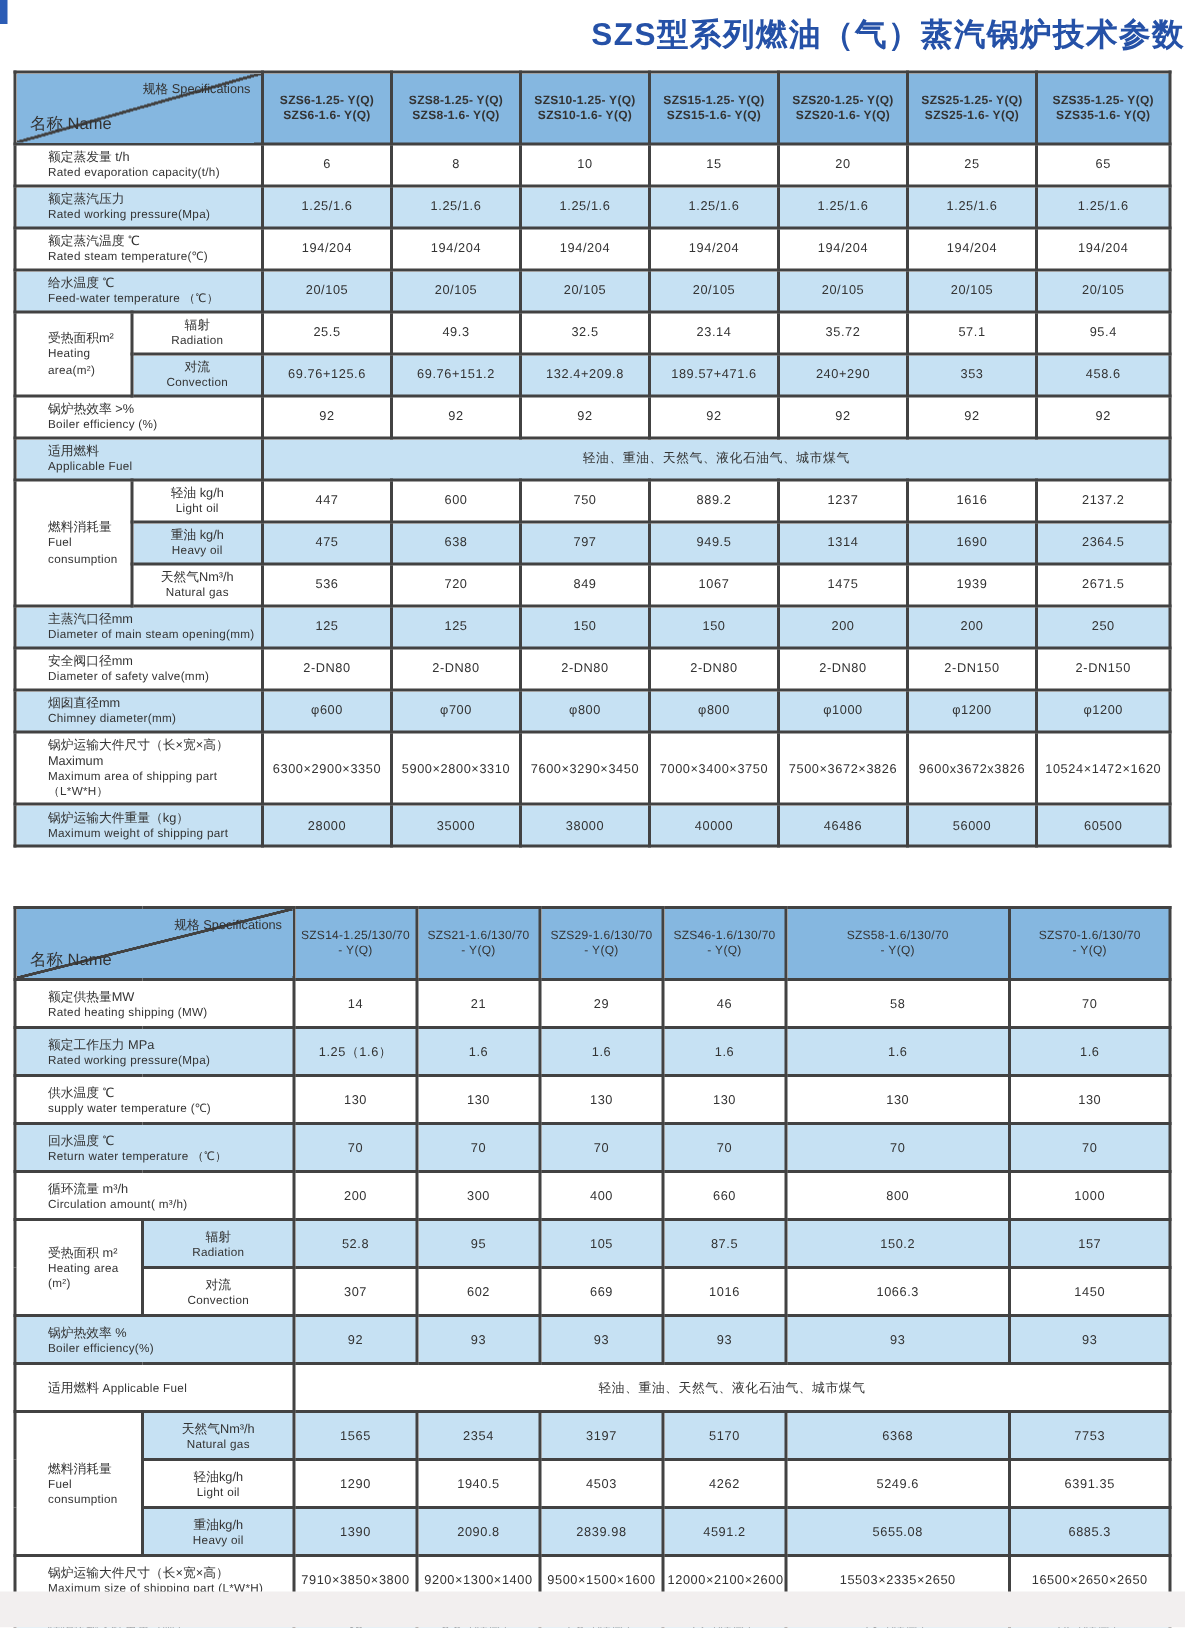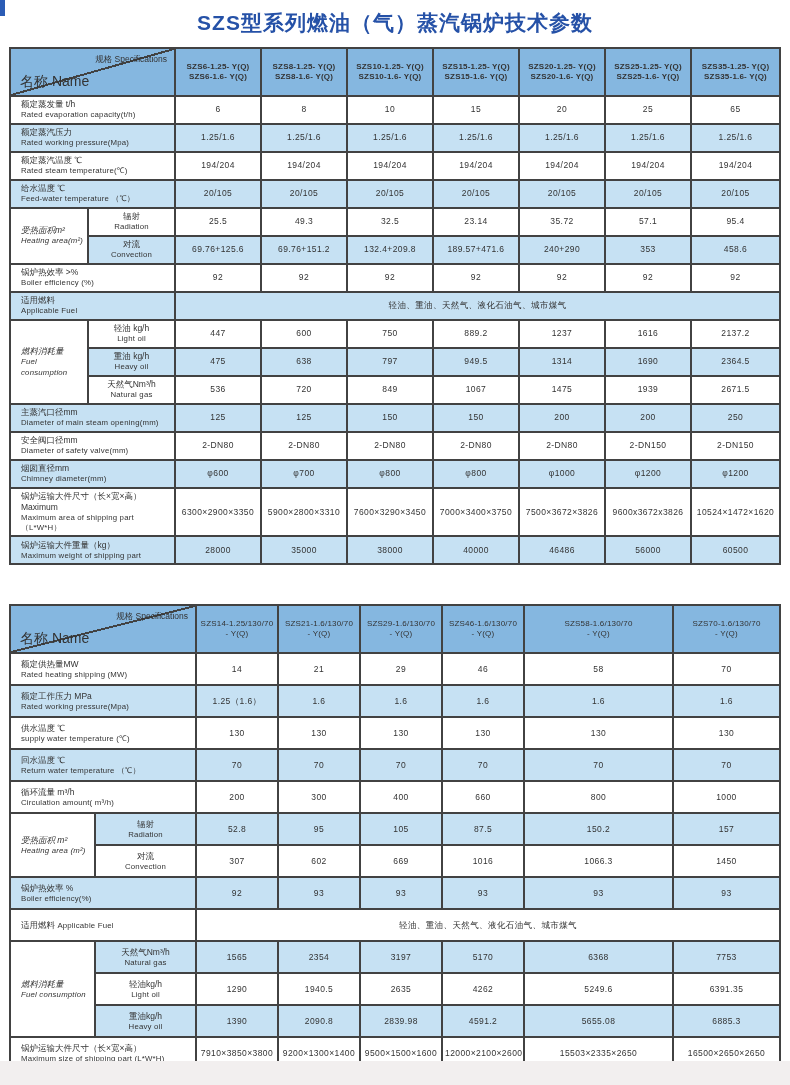--- a/index.html
+++ b/index.html
@@ -10,21 +10,21 @@
     color:#333;
     position:relative;
     overflow:hidden;
   }
   .corner-accent{
     position:absolute; top:0; left:0;
     width:5px; height:16px;
     background:var(--accent,#2b5cb5);
   }
   .title{
-    text-align:center;
+    text-align:right;
     font-size:21px;
     font-weight:bold;
     color:var(--title-blue,#2551a7);
     margin:9px 0 10px 0;
     letter-spacing:1px;
   }
   table{
     border-collapse:collapse;
     table-layout:fixed;
     margin:0 auto;
@@ -43,39 +43,39 @@
   th.colhead{
     background:var(--header-blue,#85b7e0);
     font-weight:normal;
     font-size:8px;
     letter-spacing:0.2px;
   }
   .t1 th.colhead{ height:42px;font-weight:bold; }
   .t2 th.colhead{ height:36px; }
   .t1 td{ height:22px; }
   .t2 td{ height:26px; }
-  td.label{ text-align:left; padding-left:10px; }
+  td.label{ text-align:left; padding-left:21px; }
   td.sublabel{ }
   .cn{ font-size:8.5px; display:block; }
   .en{ font-size:7.8px; letter-spacing:0.2px; display:block; }
   .inline-label .cn, .inline-label .en{ display:inline; }
   tr.shade td{ background:var(--stripe-blue,#c6e1f3); }
-  td.outer{ background:#ffffff !important;font-style:italic; }
+  td.outer{ background:#ffffff !important; }
   td.corner{
     background:var(--header-blue,#85b7e0);
     position:relative;
     padding:10px;
     background-image:linear-gradient(to bottom right,
       transparent calc(50% - 1px),
       #424242 calc(50% - 1px),
       #424242 calc(50% + 1px),
       transparent calc(50% + 1px));
   }
   td.corner .spec{ position:absolute; top:5px; right:7px; font-size:8.5px; }
-  td.corner .name{ position:absolute; bottom:5px; left:9px; font-size:14px; }
+  td.corner .name{ position:absolute; bottom:5px; left:9px; font-size:11px; }
   .val{ letter-spacing:0.4px; }
   .note{
     font-size:9px;
     color:#333;
     margin:11px 0 0 13px;
     letter-spacing:0.5px;
   }
   .section{ margin-top:0; }
   #table2-section{ margin-top:39px; }
   .footer-band{
@@ -484,21 +484,21 @@
             <td class="val">6368</td>
             <td class="val">7753</td>
           </tr>
           <tr class="">
             <td class="sublabel">
               <span class="cn">轻油kg/h</span>
               <span class="en">Light oil</span>
             </td>
             <td class="val">1290</td>
             <td class="val">1940.5</td>
-            <td class="val">2635</td>
+            <td class="val">4503</td>
             <td class="val">4262</td>
             <td class="val">5249.6</td>
             <td class="val">6391.35</td>
           </tr>
           <tr class="shade">
             <td class="sublabel">
               <span class="cn">重油kg/h</span>
               <span class="en">Heavy oil</span>
             </td>
             <td class="val">1390</td>

